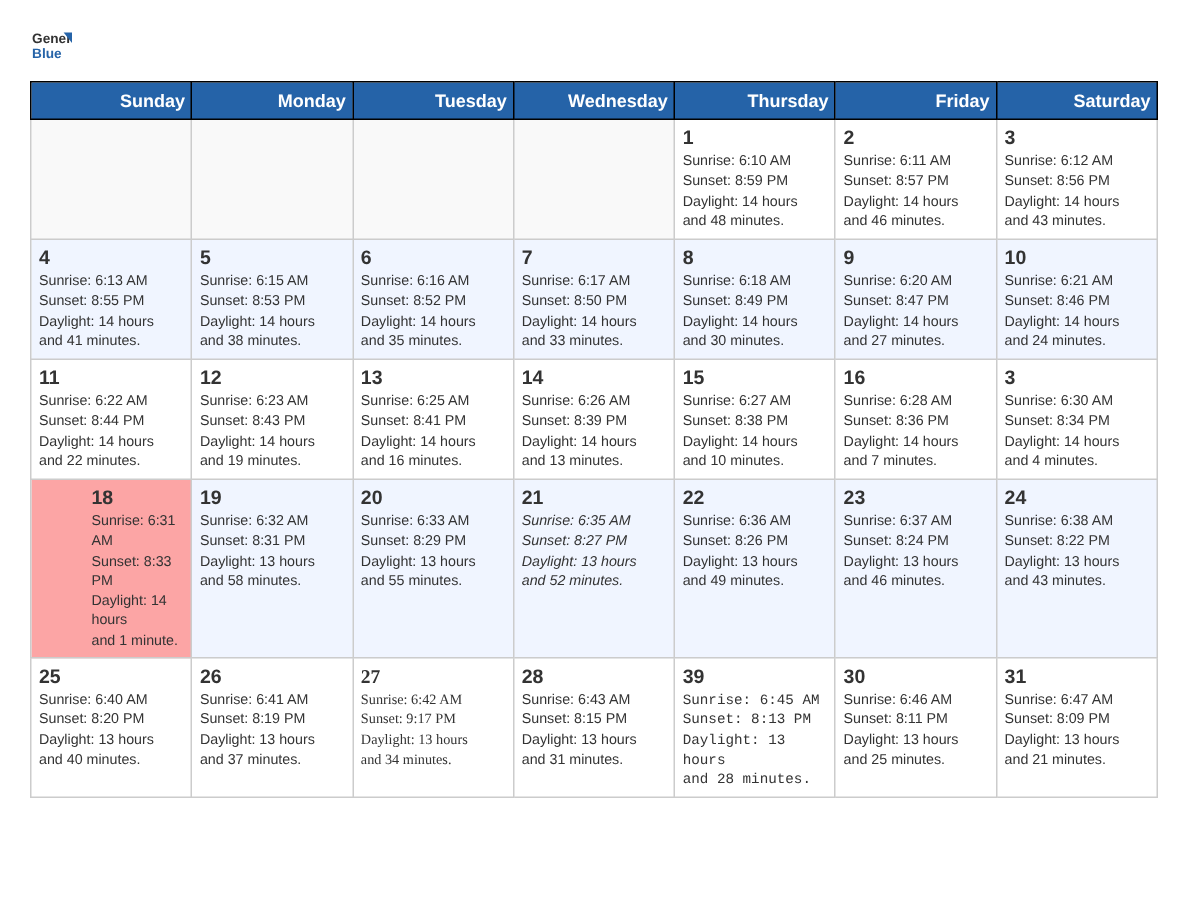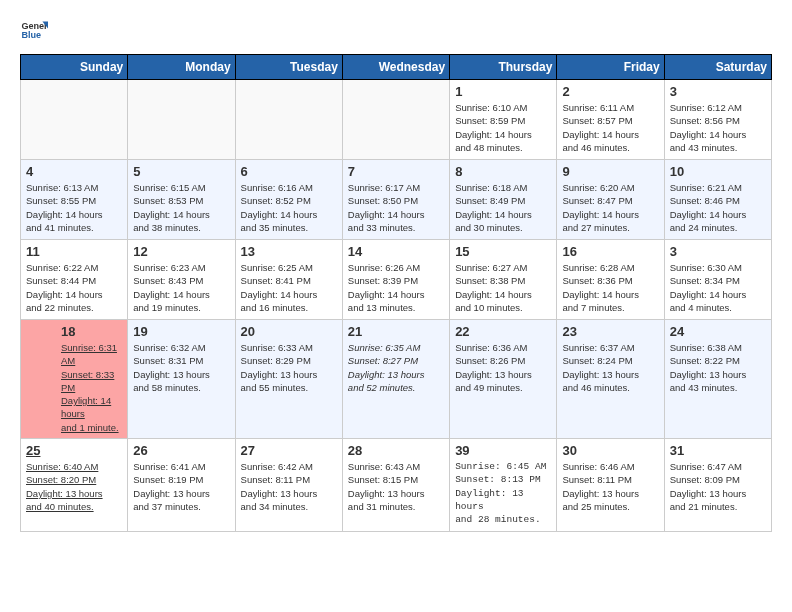--- a/index.html
+++ b/index.html
@@ -235,21 +235,21 @@
           <span class="day-number">3</span>
           <div class="day-info" style="white-space: pre-line;">Sunrise: 6:30 AM
 Sunset: 8:34 PM
 Daylight: 14 hours
 and 4 minutes.</div>
         </td>
       </tr>
       <tr>
         <td style="background: #fca5a5; padding-left: 40px;">
           <span class="day-number">18</span>
-          <div class="day-info" style="white-space: pre-line; text-decoration: underline;">Sunrise: 6:31 AM
+          <div class="day-info" style="white-space: pre-line;">Sunrise: 6:31 AM
 Sunset: 8:33 PM
 Daylight: 14 hours
 and 1 minute.</div>
         </td>
         <td style="background: rgb(240, 245, 255);">
           <span class="day-number">19</span>
           <div class="day-info" style="white-space: pre-line;">Sunrise: 6:32 AM
 Sunset: 8:31 PM
 Daylight: 13 hours
 and 58 minutes.</div>
@@ -284,38 +284,38 @@
         </td>
         <td style="background: rgb(240, 245, 255);">
           <span class="day-number">24</span>
           <div class="day-info" style="white-space: pre-line;">Sunrise: 6:38 AM
 Sunset: 8:22 PM
 Daylight: 13 hours
 and 43 minutes.</div>
         </td>
       </tr>
       <tr>
-        <td style="background: rgb(255, 255, 255); text-decoration: underline;">
+        <td style="background: rgb(255, 255, 255);">
           <span class="day-number">25</span>
           <div class="day-info" style="white-space: pre-line;">Sunrise: 6:40 AM
 Sunset: 8:20 PM
 Daylight: 13 hours
 and 40 minutes.</div>
         </td>
         <td style="background: rgb(255, 255, 255);">
           <span class="day-number">26</span>
           <div class="day-info" style="white-space: pre-line;">Sunrise: 6:41 AM
 Sunset: 8:19 PM
 Daylight: 13 hours
 and 37 minutes.</div>
         </td>
-        <td style="background: rgb(255, 255, 255);">
+        <td style="background: rgb(255, 255, 255); font-family: Liberation Serif, serif;">
           <span class="day-number">27</span>
           <div class="day-info" style="white-space: pre-line;">Sunrise: 6:42 AM
-Sunset: 8:11 PM
+Sunset: 9:17 PM
 Daylight: 13 hours
 and 34 minutes.</div>
         </td>
         <td style="background: rgb(255, 255, 255);">
           <span class="day-number">28</span>
           <div class="day-info" style="white-space: pre-line;">Sunrise: 6:43 AM
 Sunset: 8:15 PM
 Daylight: 13 hours
 and 31 minutes.</div>
         </td>

